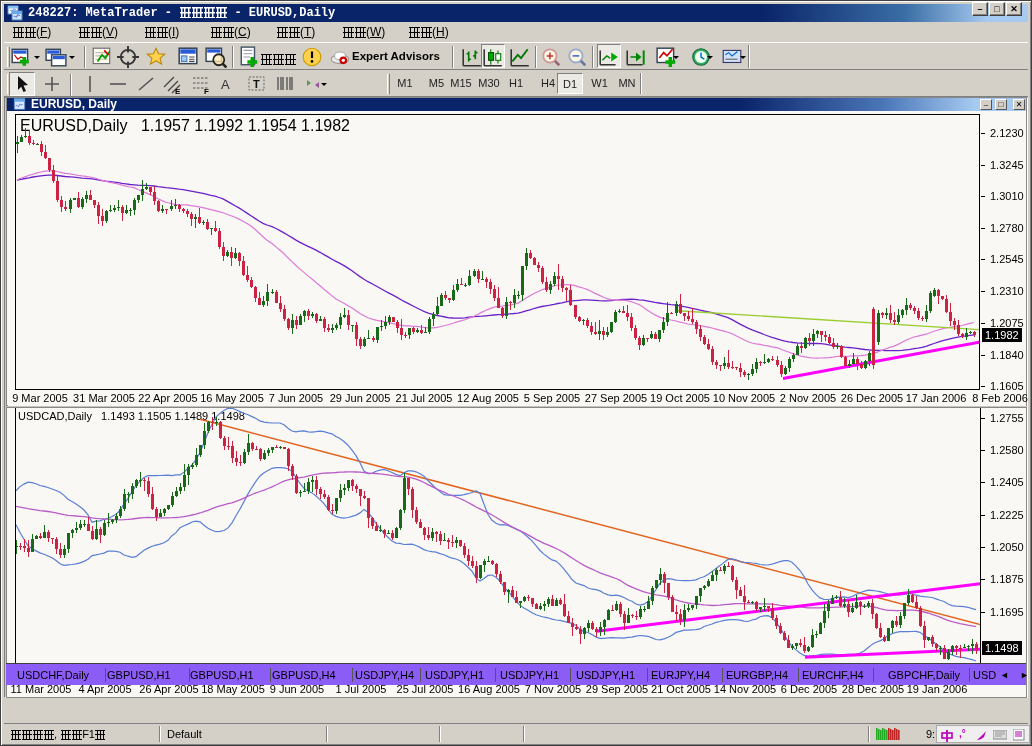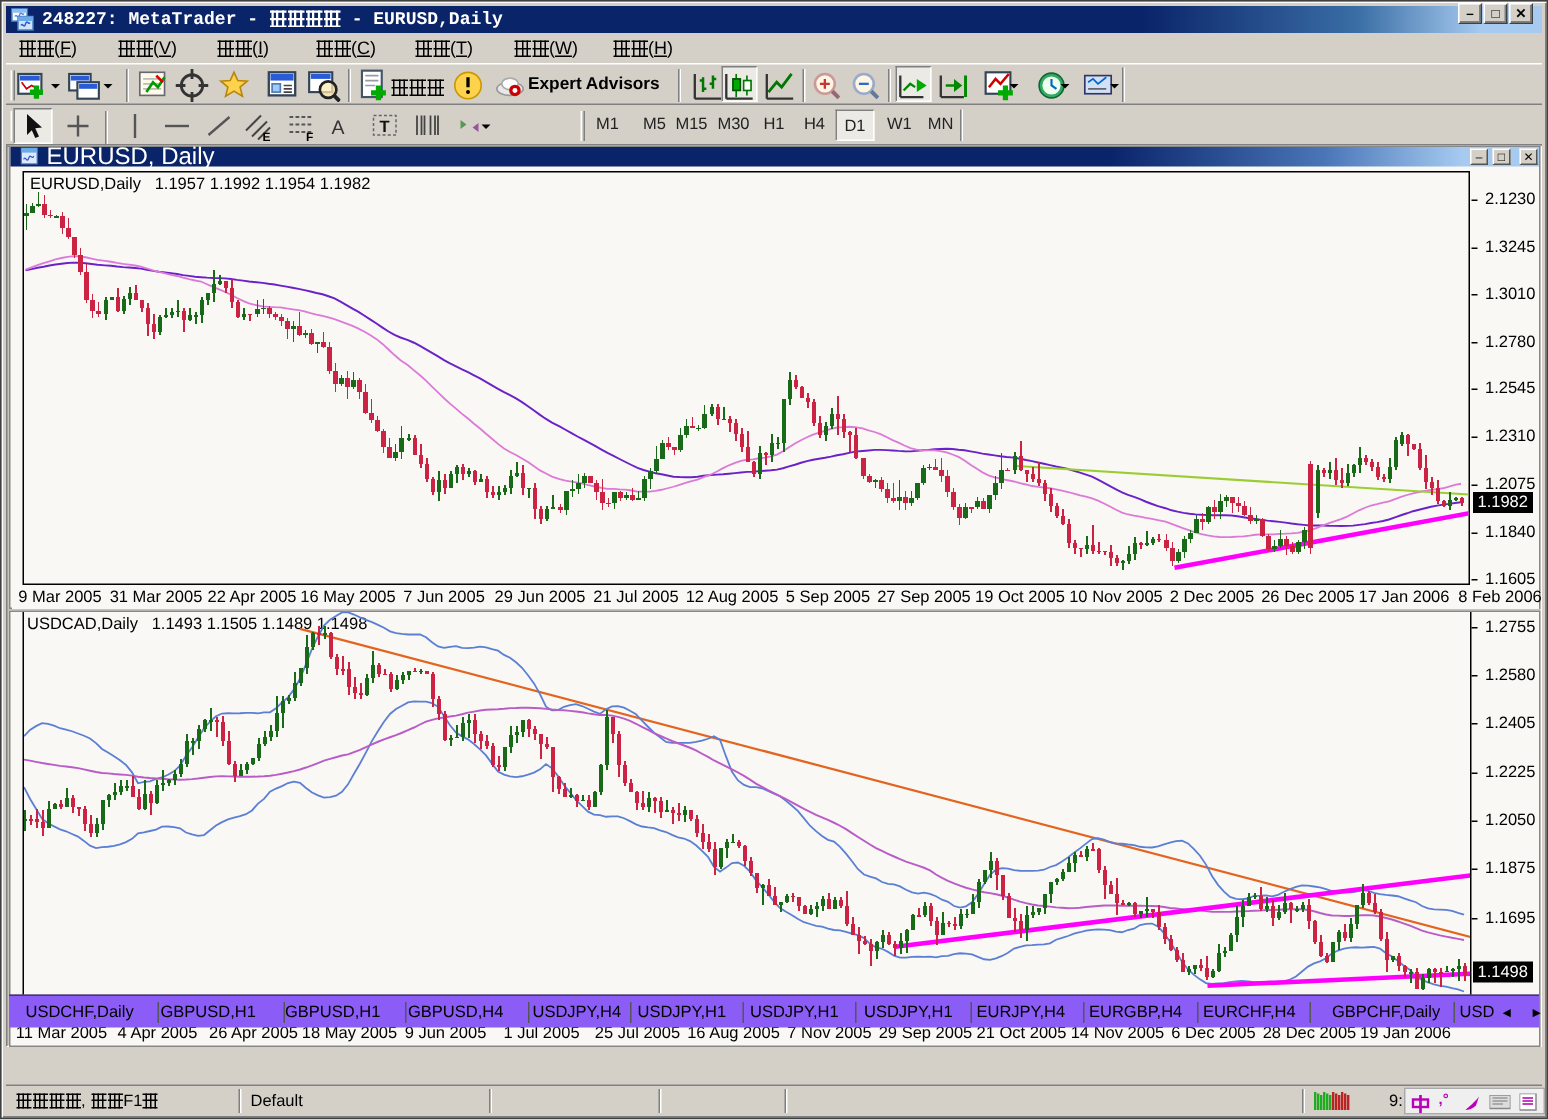--- a/index.html
+++ b/index.html
@@ -244,46 +244,46 @@
     <path d="M16 8l-4 3 4 3z" fill="#959"></path>
   </svg>
 <svg class="abs" style="left:320px;top:81px" width="8" height="8" viewBox="0 0 8 8">
     <path d="M1 2l3 3 3-3z" fill="#000"></path>
   </svg>
 <div class="abs" style="left:393px;top:73px;width:24px;height:21px;text-align:center;font-size:11px;line-height:20px;color:#222">M1</div>
 <div class="abs" style="left:420px;top:73px;width:24px;height:21px;text-align:right;font-size:11px;line-height:20px;color:#222">M5</div>
 <div class="abs" style="left:447px;top:73px;width:28px;height:21px;text-align:center;font-size:11px;line-height:20px;color:#222">M15</div>
 <div class="abs" style="left:475px;top:73px;width:28px;height:21px;text-align:center;font-size:11px;line-height:20px;color:#222">M30</div>
 <div class="abs" style="left:504px;top:73px;width:24px;height:21px;text-align:center;font-size:11px;line-height:20px;color:#222">H1</div>
-<div class="abs" style="left:531px;top:73px;width:24px;height:21px;text-align:center;font-size:11px;line-height:20px;color:#222">H4</div>
+<div class="abs" style="left:531px;top:73px;width:24px;height:21px;text-align:right;font-size:11px;line-height:20px;color:#222">H4</div>
 <div class="abs" style="left:557px;top:73px;width:26px;height:21px;background:#eceae5;border:1px solid;border-color:#808080 #fff #fff #808080;text-align:center;font-size:11px;line-height:20px;color:#222">D1</div>
 <div class="abs" style="left:587px;top:73px;width:25px;height:21px;text-align:center;font-size:11px;line-height:20px;color:#222">W1</div>
 <div class="abs" style="left:614px;top:73px;width:26px;height:21px;text-align:center;font-size:11px;line-height:20px;color:#222">MN</div>
 <div class="abs" style="left:748px;top:45px;width:2px;height:23px;border-left:1px solid #808080;border-right:1px solid #fff"></div>
 <div class="abs" style="left:640px;top:73px;width:2px;height:21px;border-left:1px solid #808080;border-right:1px solid #fff"></div>
 
 <div class="abs" style="left:4px;top:97px;width:1024px;height:601px;background:#c8c4bc;border:1px solid #808080;border-right-color:#fff;border-bottom-color:#fff"></div>
 
 <div class="abs" style="left:6px;top:97px;width:1021px;height:309px;background:#f9f8f4;border:1px solid #888"></div>
 <div class="abs" style="left:7px;top:98px;width:1019px;height:13px;background:linear-gradient(90deg,#0a246a,#0a246a 72%,#4a76b8 86%,#a6caf0 95%)">
  <svg class="abs" style="left:6px;top:0px" width="13" height="12" viewBox="0 0 16 16">
       <rect x="1" y="1" width="14" height="14" fill="#dceafc" stroke="#4a7fc4"></rect>
       <rect x="1" y="1" width="14" height="4" fill="#6aaae8"></rect>
       <path d="M3 11c1.5-4 3 4 4.5-1s3 2 4.5-2" stroke="#3355cc" fill="none" stroke-width="1.1"></path>
     </svg>
- <span style="position:absolute;left:24px;top:0px;color:#fff;font-weight:normal;font-size:16px;line-height:13px">EURUSD, Daily</span>
+ <span style="position:absolute;left:24px;top:0px;color:#fff;font-weight:bold;font-size:12px;line-height:13px">EURUSD, Daily</span>
  <div style="position:absolute;left:973px;top:1px;width:12px;height:11px;background:#d4d0c8;border:1px solid;border-color:#fff #555 #555 #fff;font-size:8px;text-align:center;line-height:9px">–</div>
  <div style="position:absolute;left:988px;top:1px;width:12px;height:11px;background:#d4d0c8;border:1px solid;border-color:#fff #555 #555 #fff;font-size:8px;text-align:center;line-height:9px">□</div>
  <div style="position:absolute;left:1006px;top:1px;width:12px;height:11px;background:#d4d0c8;border:1px solid;border-color:#fff #555 #555 #fff;font-size:8px;text-align:center;line-height:9px">✕</div>
 </div>
 
 <div class="abs" style="left:8px;top:112px;width:1018px;height:294px;background:#f9f8f4"></div>
 <div class="abs" style="left:15px;top:114px;width:965px;height:276px;border:1px solid #000;background:#f9f8f4"></div>
 <div class="abs" style="left:980px;top:112px;width:46px;height:294px;background:#f9f8f4"></div>
-<div class="abs" style="left:20px;top:117px;font-size:11px;color:#000">EURUSD,Daily&nbsp;&nbsp; 1.1957 1.1992 1.1954 1.1982</div>
+<div class="abs" style="left:20px;top:117px;font-size:16px;color:#000">EURUSD,Daily&nbsp;&nbsp; 1.1957 1.1992 1.1954 1.1982</div>
 <div class="pl" style="left:990px;top:127px">2.1230</div>
 <div class="tick" style="left:981px;top:133px"></div>
 <div class="pl" style="left:990px;top:159px">1.3245</div>
 <div class="tick" style="left:981px;top:165px"></div>
 <div class="pl" style="left:990px;top:190px">1.3010</div>
 <div class="tick" style="left:981px;top:196px"></div>
 <div class="pl" style="left:990px;top:222px">1.2780</div>
 <div class="tick" style="left:981px;top:228px"></div>
 <div class="pl" style="left:990px;top:253px">1.2545</div>
 <div class="tick" style="left:981px;top:259px"></div>
@@ -301,21 +301,21 @@
 <div class="dl" style="left:133px;top:392px">22 Apr 2005</div>
 <div class="dl" style="left:197px;top:392px">16 May 2005</div>
 <div class="dl" style="left:261px;top:392px">7 Jun 2005</div>
 <div class="dl" style="left:325px;top:392px">29 Jun 2005</div>
 <div class="dl" style="left:389px;top:392px">21 Jul 2005</div>
 <div class="dl" style="left:453px;top:392px">12 Aug 2005</div>
 <div class="dl" style="left:517px;top:392px">5 Sep 2005</div>
 <div class="dl" style="left:581px;top:392px">27 Sep 2005</div>
 <div class="dl" style="left:645px;top:392px">19 Oct 2005</div>
 <div class="dl" style="left:709px;top:392px">10 Nov 2005</div>
-<div class="dl" style="left:773px;top:392px">2 Dec 2005</div>
+<div class="dl" style="left:773px;top:392px">2 Nov 2005</div>
 <div class="dl" style="left:837px;top:392px">26 Dec 2005</div>
 <div class="dl" style="left:901px;top:392px">17 Jan 2006</div>
 <div class="dl" style="left:965px;top:392px">8 Feb 2006</div>
 
 <div class="abs" style="left:6px;top:407px;width:1021px;height:291px;background:#f9f8f4;border:1px solid #888"></div>
 <div class="abs" style="left:15px;top:408px;width:966px;height:271px;border:1px solid #000;border-top:none;background:#f9f8f4"></div>
 <div class="abs" style="left:18px;top:410px;font-size:11px;color:#000">USDCAD,Daily&nbsp;&nbsp; 1.1493 1.1505 1.1489 1.1498</div>
 <div class="pl" style="left:990px;top:412px">1.2755</div>
 <div class="tick" style="left:981px;top:418px"></div>
 <div class="pl" style="left:990px;top:444px">1.2580</div>

